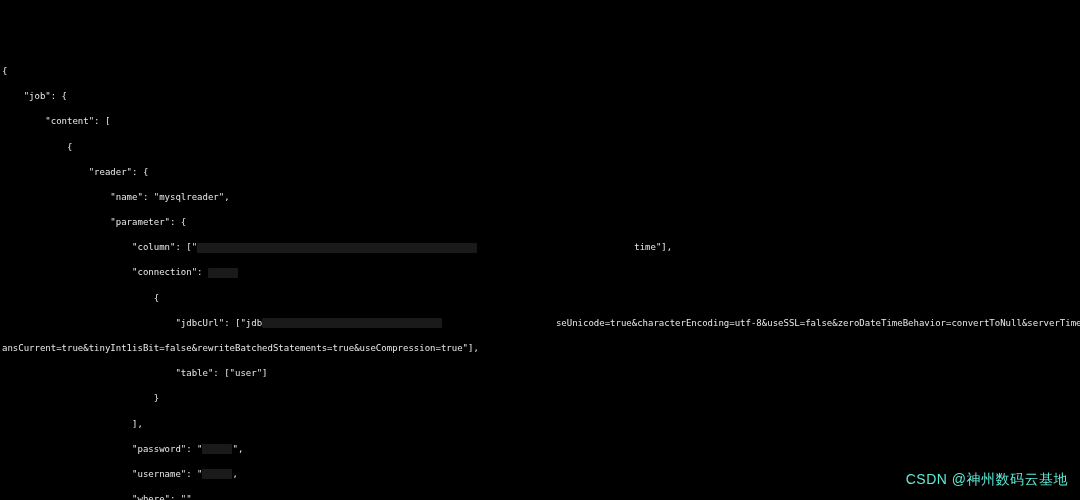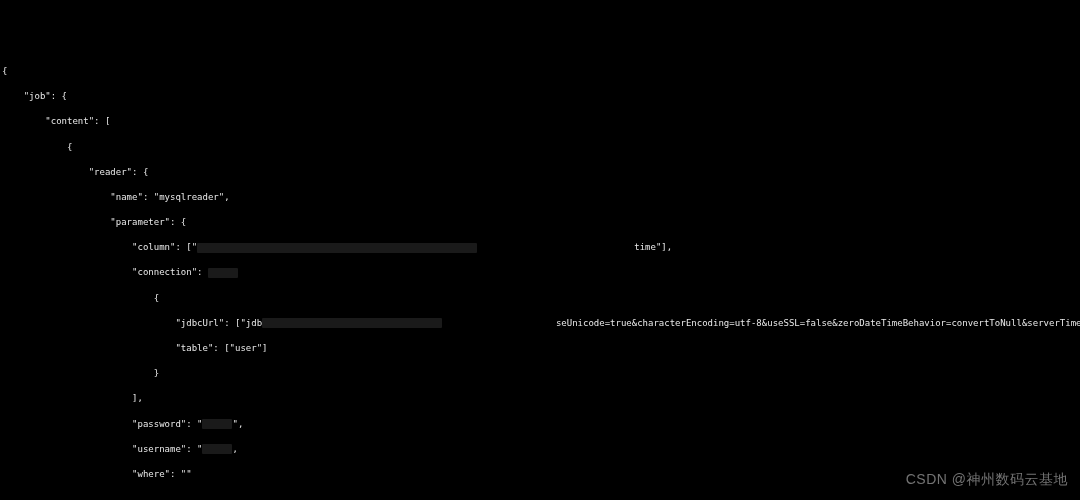--- a/index.html
+++ b/index.html
@@ -26,21 +26,21 @@
       vertical-align: middle;
       border-radius: 1px;
     }
     .r-sm { width: 30px; }
     .r-lg { width: 180px; }
     .r-xl { width: 280px; }
     .watermark {
       position: absolute;
       right: 12px;
       bottom: 10px;
-      color: #737373;
+      color: #5eead4;
       font-size: 14px;
       font-family: Arial, sans-serif;
       letter-spacing: 0.5px;
     }
   </style>
 </head>
 <body>
 
 
 
@@ -49,20 +49,21 @@
 <span class="line">    "job": {</span>
 <span class="line">        "content": [</span>
 <span class="line">            {</span>
 <span class="line">                "reader": {</span>
 <span class="line">                    "name": "mysqlreader",</span>
 <span class="line">                    "parameter": {</span>
 <span class="line"><span>                        "column": ["</span><span class="redact r-xl"></span>                             <span>time"],</span></span>
 <span class="line"><span>                        "connection": </span><span class="redact r-sm"></span></span>
 <span class="line">                            {</span>
 <span class="line"><span>                                "jdbcUrl": ["jdb</span><span class="redact r-lg"></span>                     <span>seUnicode=true&amp;characterEncoding=utf-8&amp;useSSL=false&amp;zeroDateTimeBehavior=convertToNull&amp;serverTimezone=Asia/Shanghai&amp;nullCatalogMe</span></span>
+<span class="line">ansCurrent=true&amp;tinyInt1isBit=false&amp;rewriteBatchedStatements=true&amp;useCompression=true"],</span>
 <span class="line">                                "table": ["user"]</span>
 <span class="line">                            }</span>
 <span class="line">                        ],</span>
 <span class="line"><span>                        "password": "</span><span class="redact r-sm"></span><span>",</span></span>
 <span class="line"><span>                        "username": "</span><span class="redact r-sm"></span><span>,</span></span>
 <span class="line">                        "where": ""</span>
 
 
 
 

